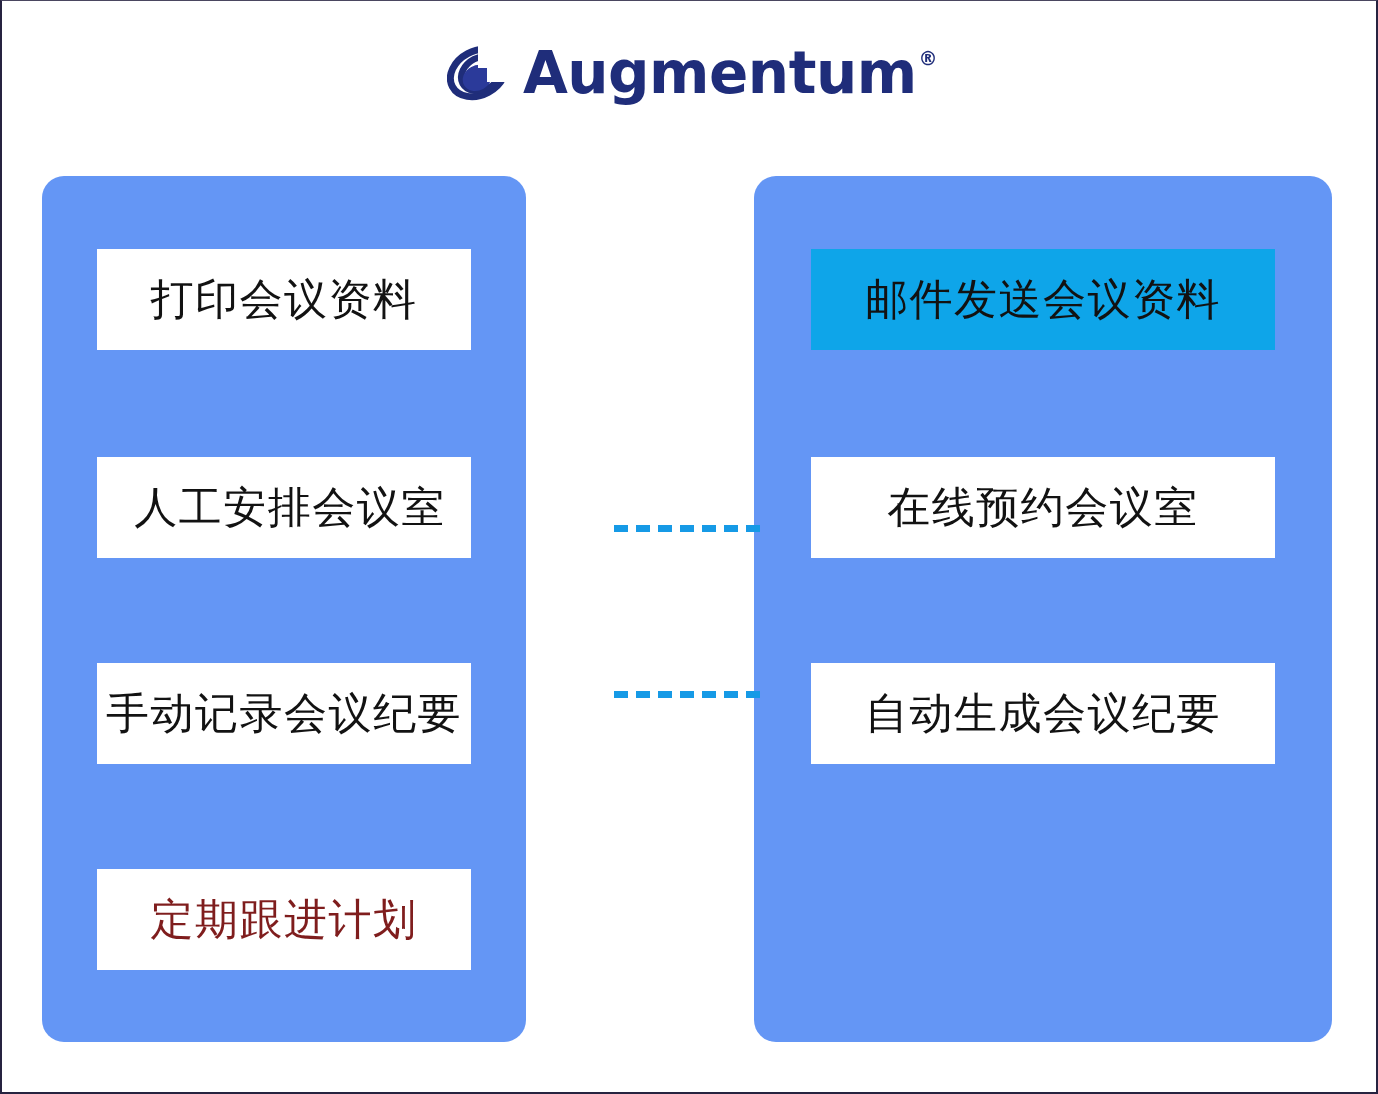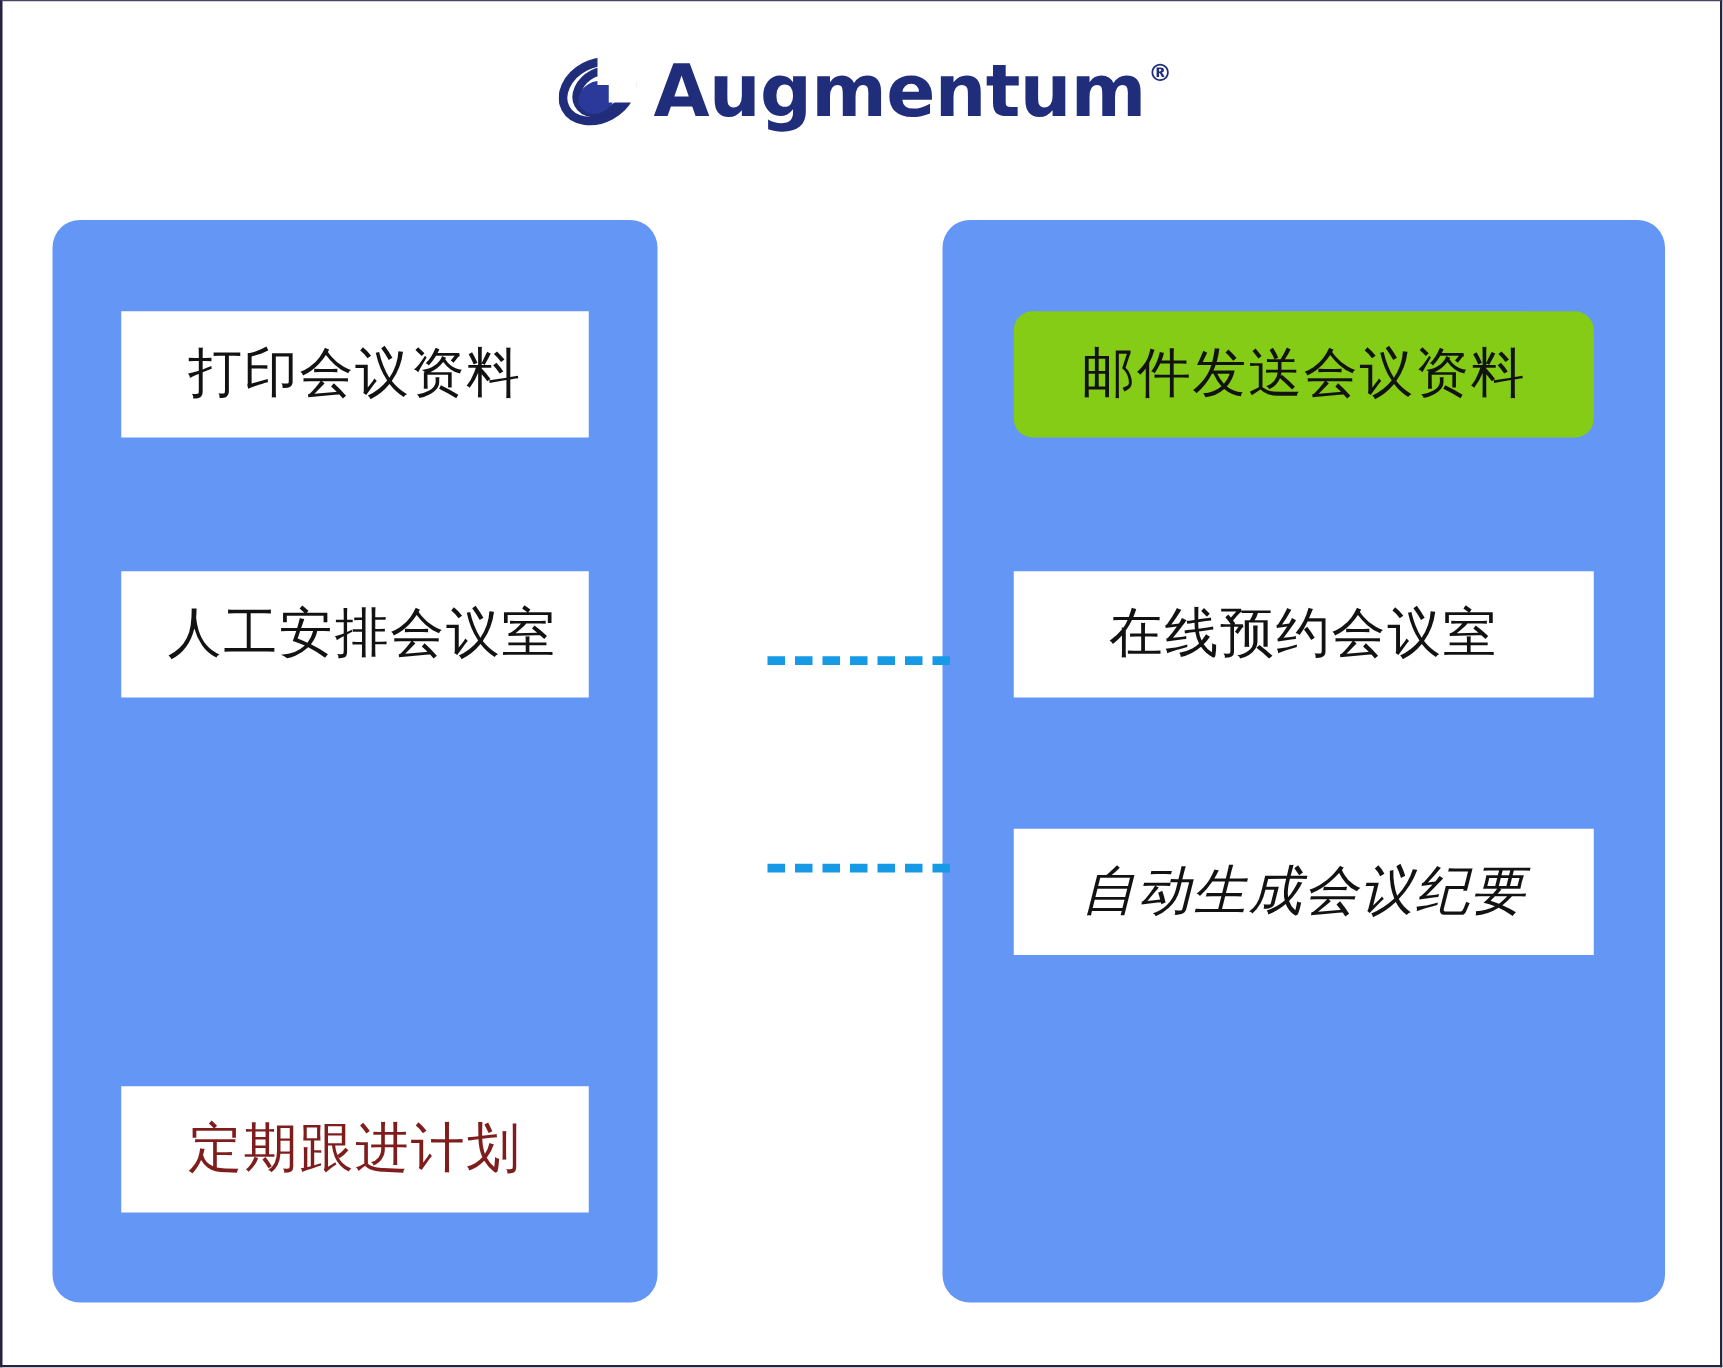--- a/index.html
+++ b/index.html
@@ -131,33 +131,36 @@
     </div>
   </div>
 
   <div class="panel panel-left" style="background: rgb(100, 150, 245);">
     <div class="item item-r0" style="background: rgb(255, 255, 255);">
       <span class="item-label" style="color: rgb(18, 18, 18);">打印会议资料</span>
     </div>
     <div class="item item-r1" style="background: rgb(255, 255, 255); padding-left: 12px;">
       <span class="item-label" style="color: rgb(18, 18, 18);">人工安排会议室</span>
     </div>
+    <div class="item item-r2" style="background: rgb(255, 255, 255);">
+      <span class="item-label" style="color: rgb(18, 18, 18);">手动记录会议纪要</span>
+    </div>
     <div class="item item-r3" style="background: rgb(255, 255, 255);">
       <span class="item-label" style="color: #7f1d1d;">定期跟进计划</span>
     </div>
   </div>
 
   <div class="panel panel-right" style="background: rgb(100, 150, 245);">
-    <div class="item item-r0" style="background: #84cc16; border-radius: 15px;">
+    <div class="item item-r0" style="background: #0ea5e9;">
       <span class="item-label" style="color: rgb(18, 18, 18);">邮件发送会议资料</span>
     </div>
     <div class="item item-r1" style="background: rgb(255, 255, 255);">
       <span class="item-label" style="color: rgb(18, 18, 18);">在线预约会议室</span>
     </div>
     <div class="item item-r2" style="background: rgb(255, 255, 255);">
-      <span class="item-label" style="color: rgb(18, 18, 18); font-style: italic;">自动生成会议纪要</span>
+      <span class="item-label" style="color: rgb(18, 18, 18);">自动生成会议纪要</span>
     </div>
   </div>
 
   <div class="connector connector-1" style="border-top-color: rgb(22, 154, 230);"></div>
   <div class="connector connector-2" style="border-top-color: rgb(22, 154, 230);"></div>
 
 </div>
 
 </body></html>

